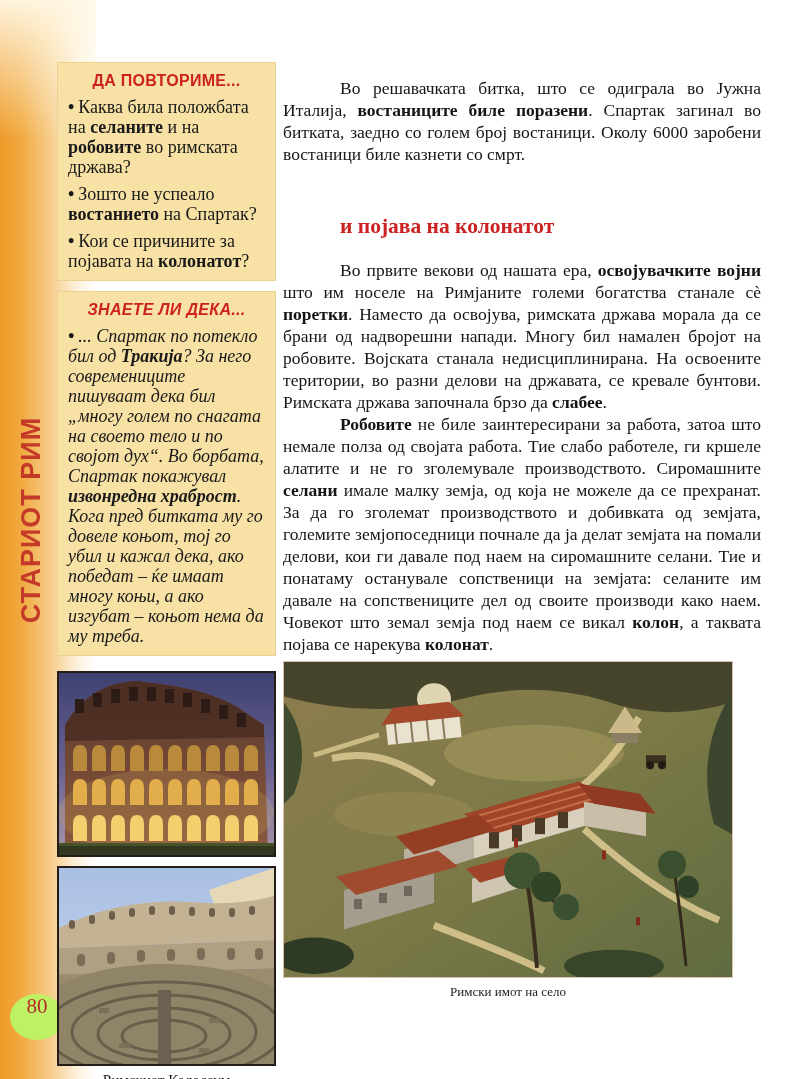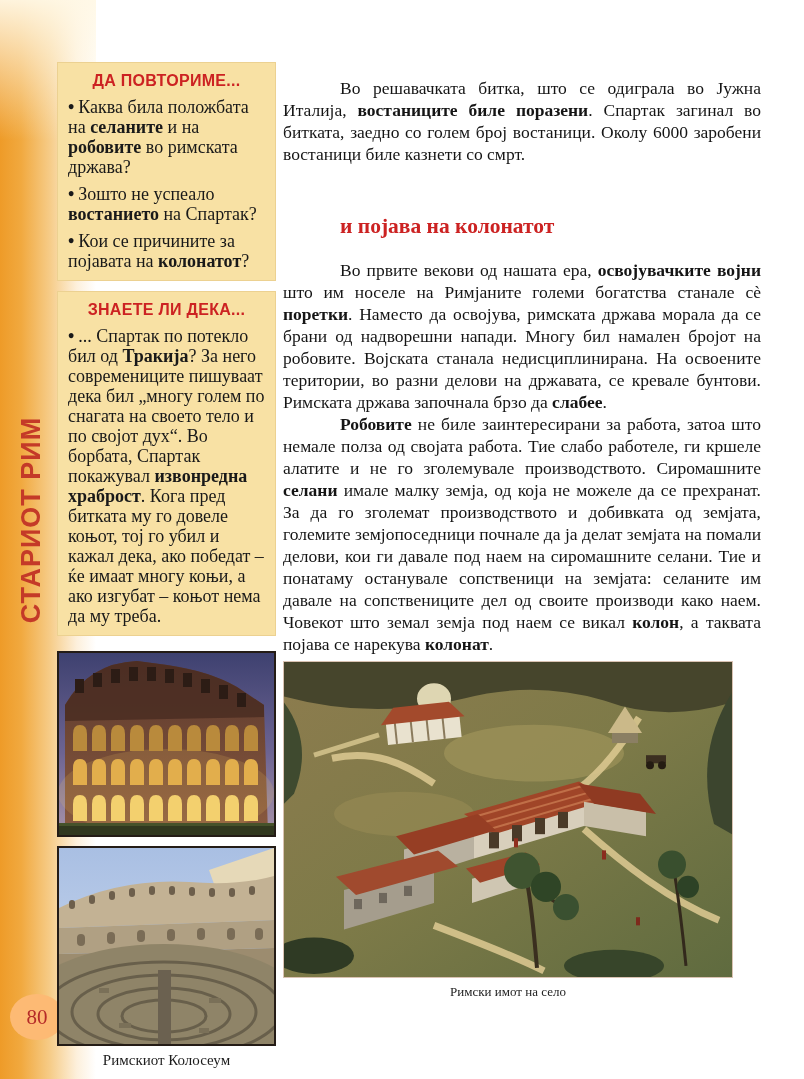--- a/index.html
+++ b/index.html
@@ -10,34 +10,34 @@
   .band{position:absolute;left:0;top:0;bottom:0;width:96px;
         background:linear-gradient(to right,#ee9b28 0,#f1a93f 22%,#f6cc88 52%,#fdf0dc 80%,#fff 100%);}
   .band::before{content:"";position:absolute;left:0;right:0;top:0;height:140px;
         background:linear-gradient(to bottom,rgba(255,248,230,.95),rgba(255,248,230,0));}
 
   .side-title{position:absolute;left:-89px;top:500px;width:240px;height:40px;line-height:40px;
         text-align:center;transform:rotate(-90deg);
         font-family:"Liberation Sans",sans-serif;font-weight:bold;font-size:27px;
         letter-spacing:1px;color:#c43a28;white-space:nowrap;}
 
-  .pagenum-badge{position:absolute;left:10px;top:994px;width:54px;height:46px;background:#fdba74;
-        border-radius:50%;display:flex;align-items:center;justify-content:center;}
+  .pagenum-badge{position:absolute;left:10px;top:994px;width:54px;height:46px;background:#bef264;
+        border-radius:50%;display:flex;align-items:flex-start;justify-content:center;}
   .pagenum{font-size:21px;color:#b52b28;}
 
   
   .left-col{position:absolute;left:57px;top:62px;width:219px;}
   .infobox{box-sizing:border-box;width:219px;background:var(--box-bg,#f8e1a4);
         border:1px solid #ecd191;padding:7px 10px 9px;}
   .infobox h3{margin:2px 0 4px;text-align:center;font-family:"Liberation Sans",sans-serif;
         font-size:16px;letter-spacing:.3px;color:var(--accent-red,#ce1f1f);}
   .infobox p.q{margin:7px 0 0;font-size:18px;line-height:20px;color:#191919;}
   .bullet{font-weight:bold;margin-right:4px;}
   .mb10{margin-bottom:10px;}
-  .mb16{margin-bottom:15px;}
+  .mb16{margin-bottom:15px;font-style:italic;}
 
   figure{margin:0;}
   .photo{box-sizing:border-box;width:219px;border:2px solid #241c16;background:#777;}
   .photo svg{display:block;width:100%;height:100%;}
   #photo1{height:186px;}
   #photo2{height:200px;margin-top:9px;}
   .left-caption{margin-top:6px;text-align:center;font-size:15px;color:#1d1d1d;}
 
   
   .main-col{position:absolute;left:283px;top:0;width:478px;}

